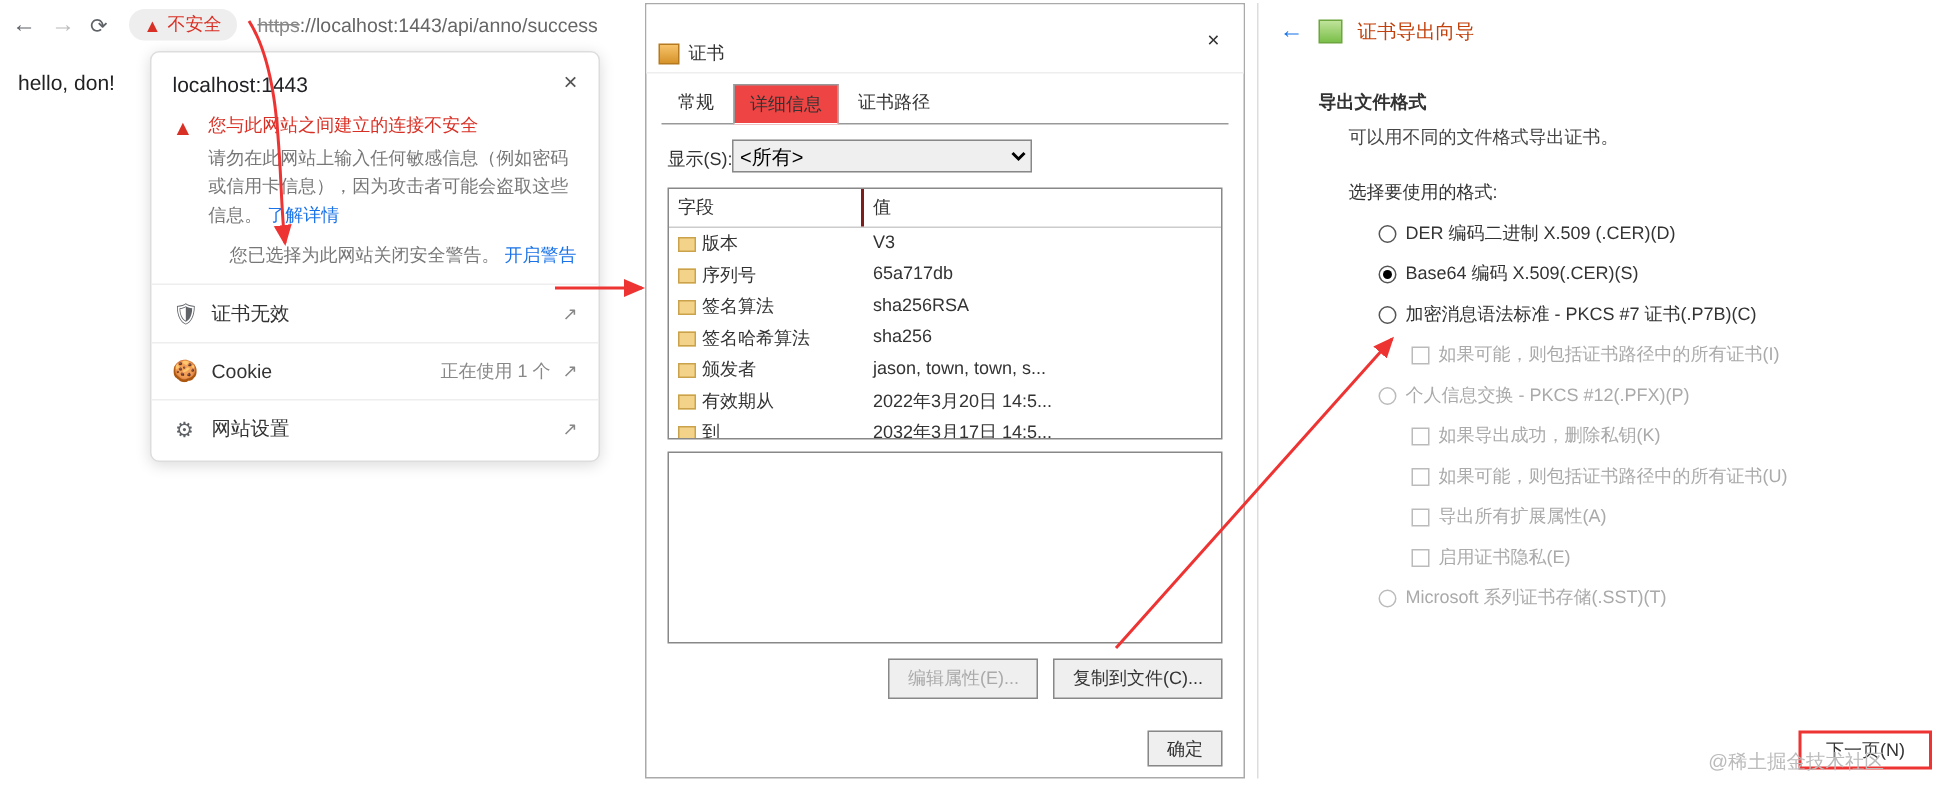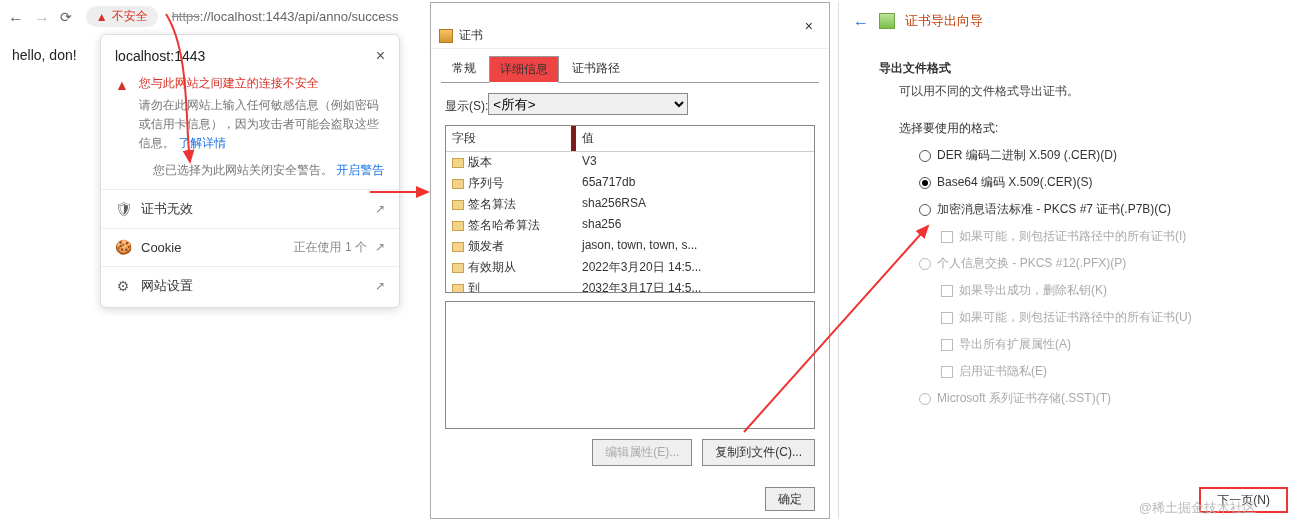--- a/index.html
+++ b/index.html
@@ -45,21 +45,21 @@
 .tabs { display: flex; padding: 6px 10px 0; gap: 2px; }
 .tab { padding: 4px 10px; border: 1px solid transparent; font-size: 12px; color: #333; cursor: pointer; }
 .tab.active { border: 1px solid #999; border-bottom: 1px solid #fff; background: #ef4444; position: relative; top: 1px; }
 .tabline { border-bottom: 1px solid #999; margin: 0 10px; }
 .cert-body { padding: 10px 14px; }
 .show-row { display: flex; align-items: flex-end; margin-bottom: 10px; }
 .show-row select { width: 200px; height: 22px; border: 1px solid #888; }
 .grid { border: 1px solid #888; height: 168px; overflow: hidden; }
 .ghead { display: flex; background: #fff; border-bottom: 1px solid #ccc; }
 .ghead div { padding: 4px 6px; font-size: 12px; color: #333; }
-.gcol1 { width: 130px; border-right: 5px solid #7f1d1d; font-family: Liberation Mono, monospace; }
+.gcol1 { width: 130px; border-right: 2px solid #7f1d1d; font-family: Liberation Mono, monospace; }
 .gcol2 { flex: 1; }
 .grow { display: flex; }
 .grow .c1 { width: 130px; padding: 2px 6px; display: flex; align-items: center; gap: 4px; }
 .grow .c2 { flex: 1; padding: 2px 6px; }
 .field-ico { width: 12px; height: 10px; background: #f3d38a; border: 1px solid #caa24b; display: inline-block; }
 .textarea-box { border: 1px solid #888; height: 128px; margin-top: 8px; }
 .btn-row { display: flex; justify-content: flex-end; gap: 10px; margin-top: 10px; }
 .wbtn { border: 1px solid #888; background: #efefef; padding: 4px 12px; font-size: 12px; min-width: 96px; text-align: center; }
 .wbtn.disabled { color: #aaa; }
 .cert-footer { position: absolute; bottom: 10px; right: 14px; }

